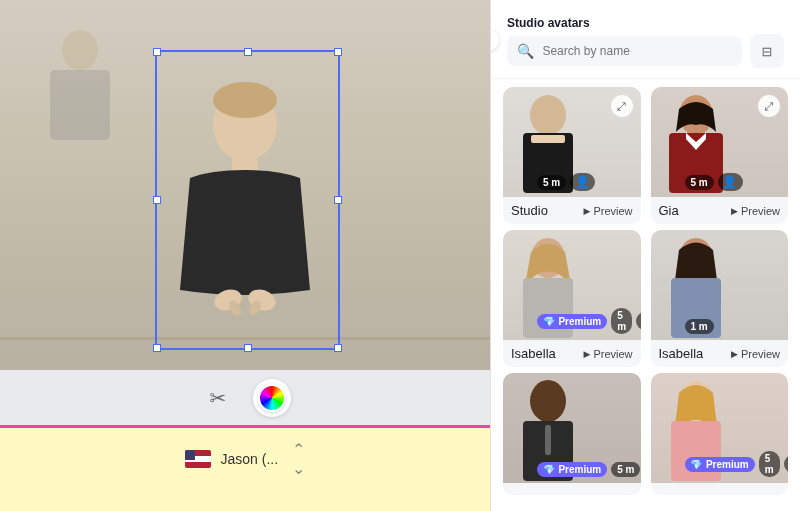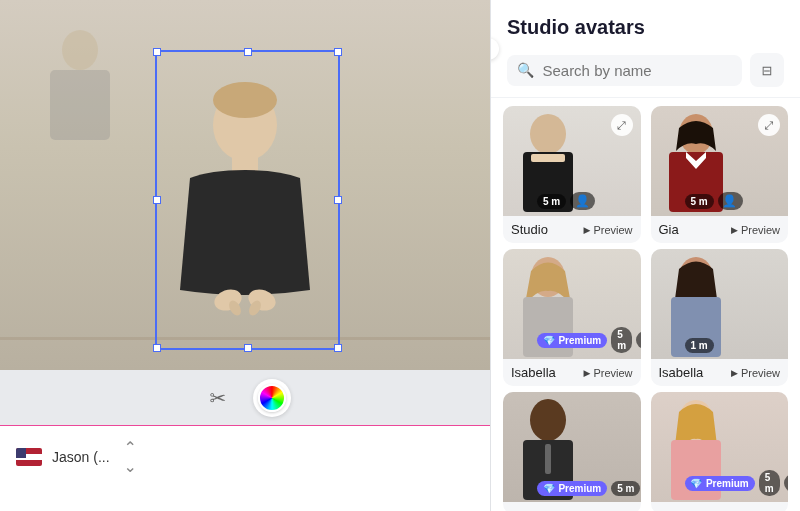--- a/index.html
+++ b/index.html
@@ -94,26 +94,27 @@
       width: 28px;
       height: 28px;
       border-radius: 50%;
       background: conic-gradient(red, yellow, lime, cyan, blue, magenta, red);
       border: 2px solid white;
       box-shadow: 0 1px 3px rgba(0,0,0,0.2);
     }
 
     .bottom-bar {
       height: 86px;
-      background: #ffffff;
-      border-top: 1px solid #ec4899;
+      background: #fef9c3;
+      border-top: 3px solid #ec4899;
       padding: 12px 16px;
       display: flex;
       flex-direction: column;
       justify-content: space-between;
+      align-items: center;
     }
 
     .voice-row {
       display: flex;
       align-items: center;
       gap: 10px;
     }
 
     .flag-icon {
       width: 26px;
@@ -161,24 +162,24 @@
       flex-direction: column;
       overflow: hidden;
     }
 
     .panel-header {
       padding: 16px 16px 10px;
       border-bottom: 1px solid #f0f2f5;
     }
 
     .panel-title {
-      font-size: 20px;
+      font-size: 12px;
       font-weight: 600;
       color: #1a1a2e;
-      margin-bottom: 14px;
+      margin-bottom: 4px;
     }
 
     .search-box {
       display: flex;
       align-items: center;
       background: #f5f6f8;
       border-radius: 8px;
       padding: 7px 10px;
       gap: 8px;
       flex: 1;
@@ -186,21 +187,21 @@
 
     .search-row {
       display: flex;
       align-items: center;
       gap: 8px;
     }
 
     .search-input {
       border: none;
       background: transparent;
-      font-size: 15px;
+      font-size: 12px;
       color: #333;
       outline: none;
       flex: 1;
       width: 180px;
     }
 
     .filter-btn {
       width: 34px;
       height: 34px;
       border-radius: 8px;

